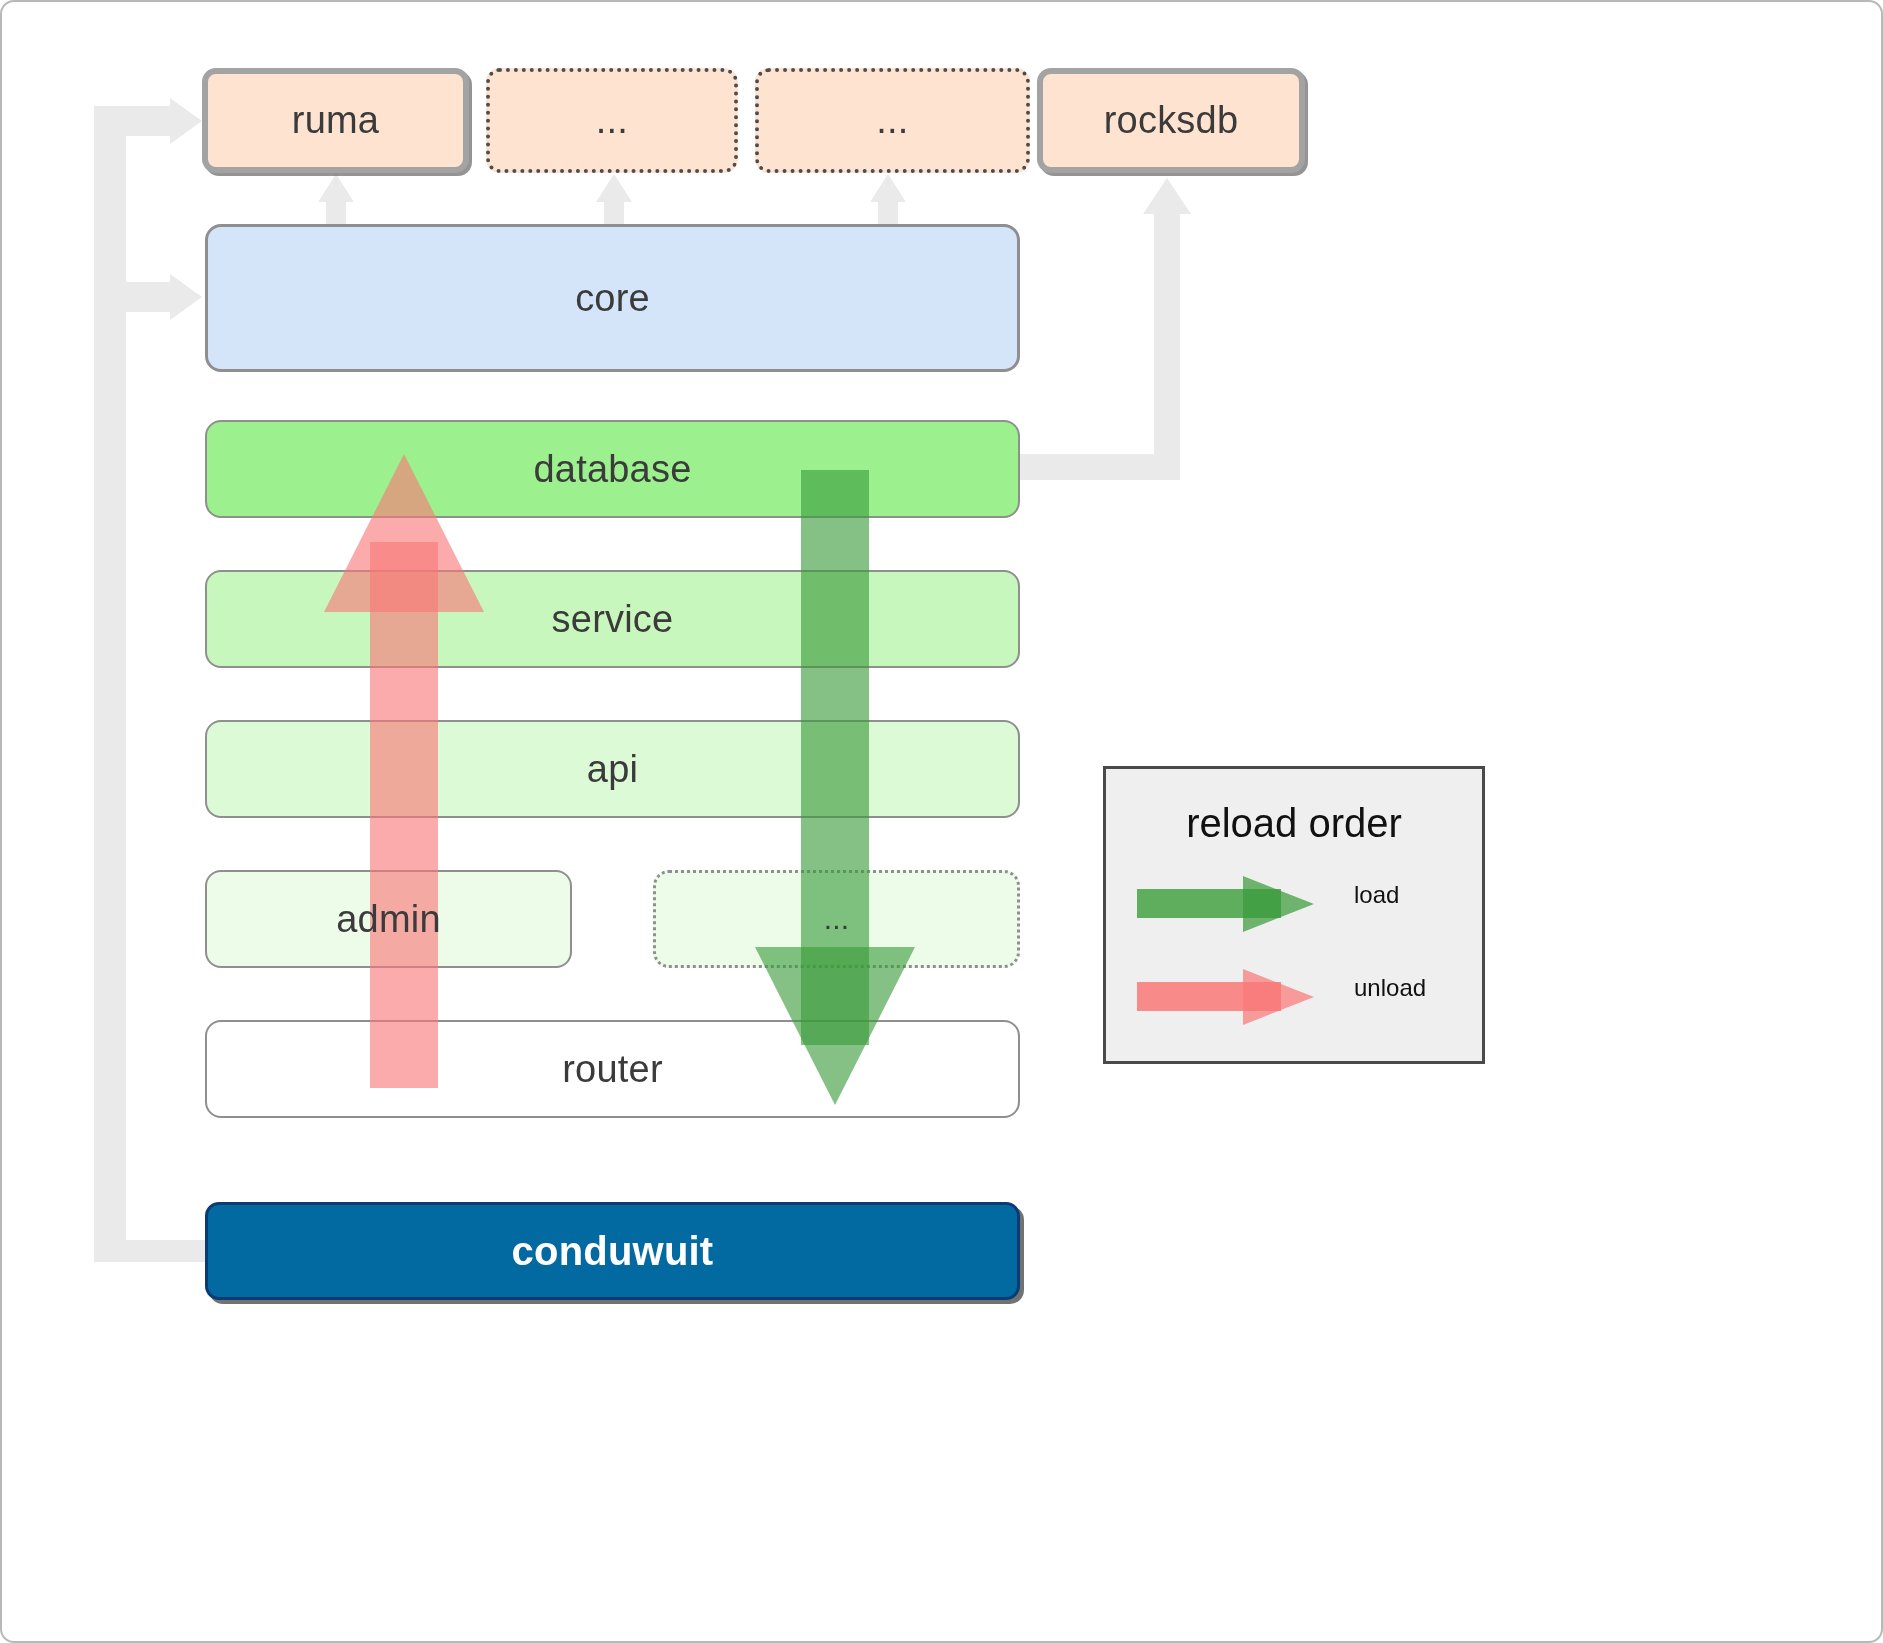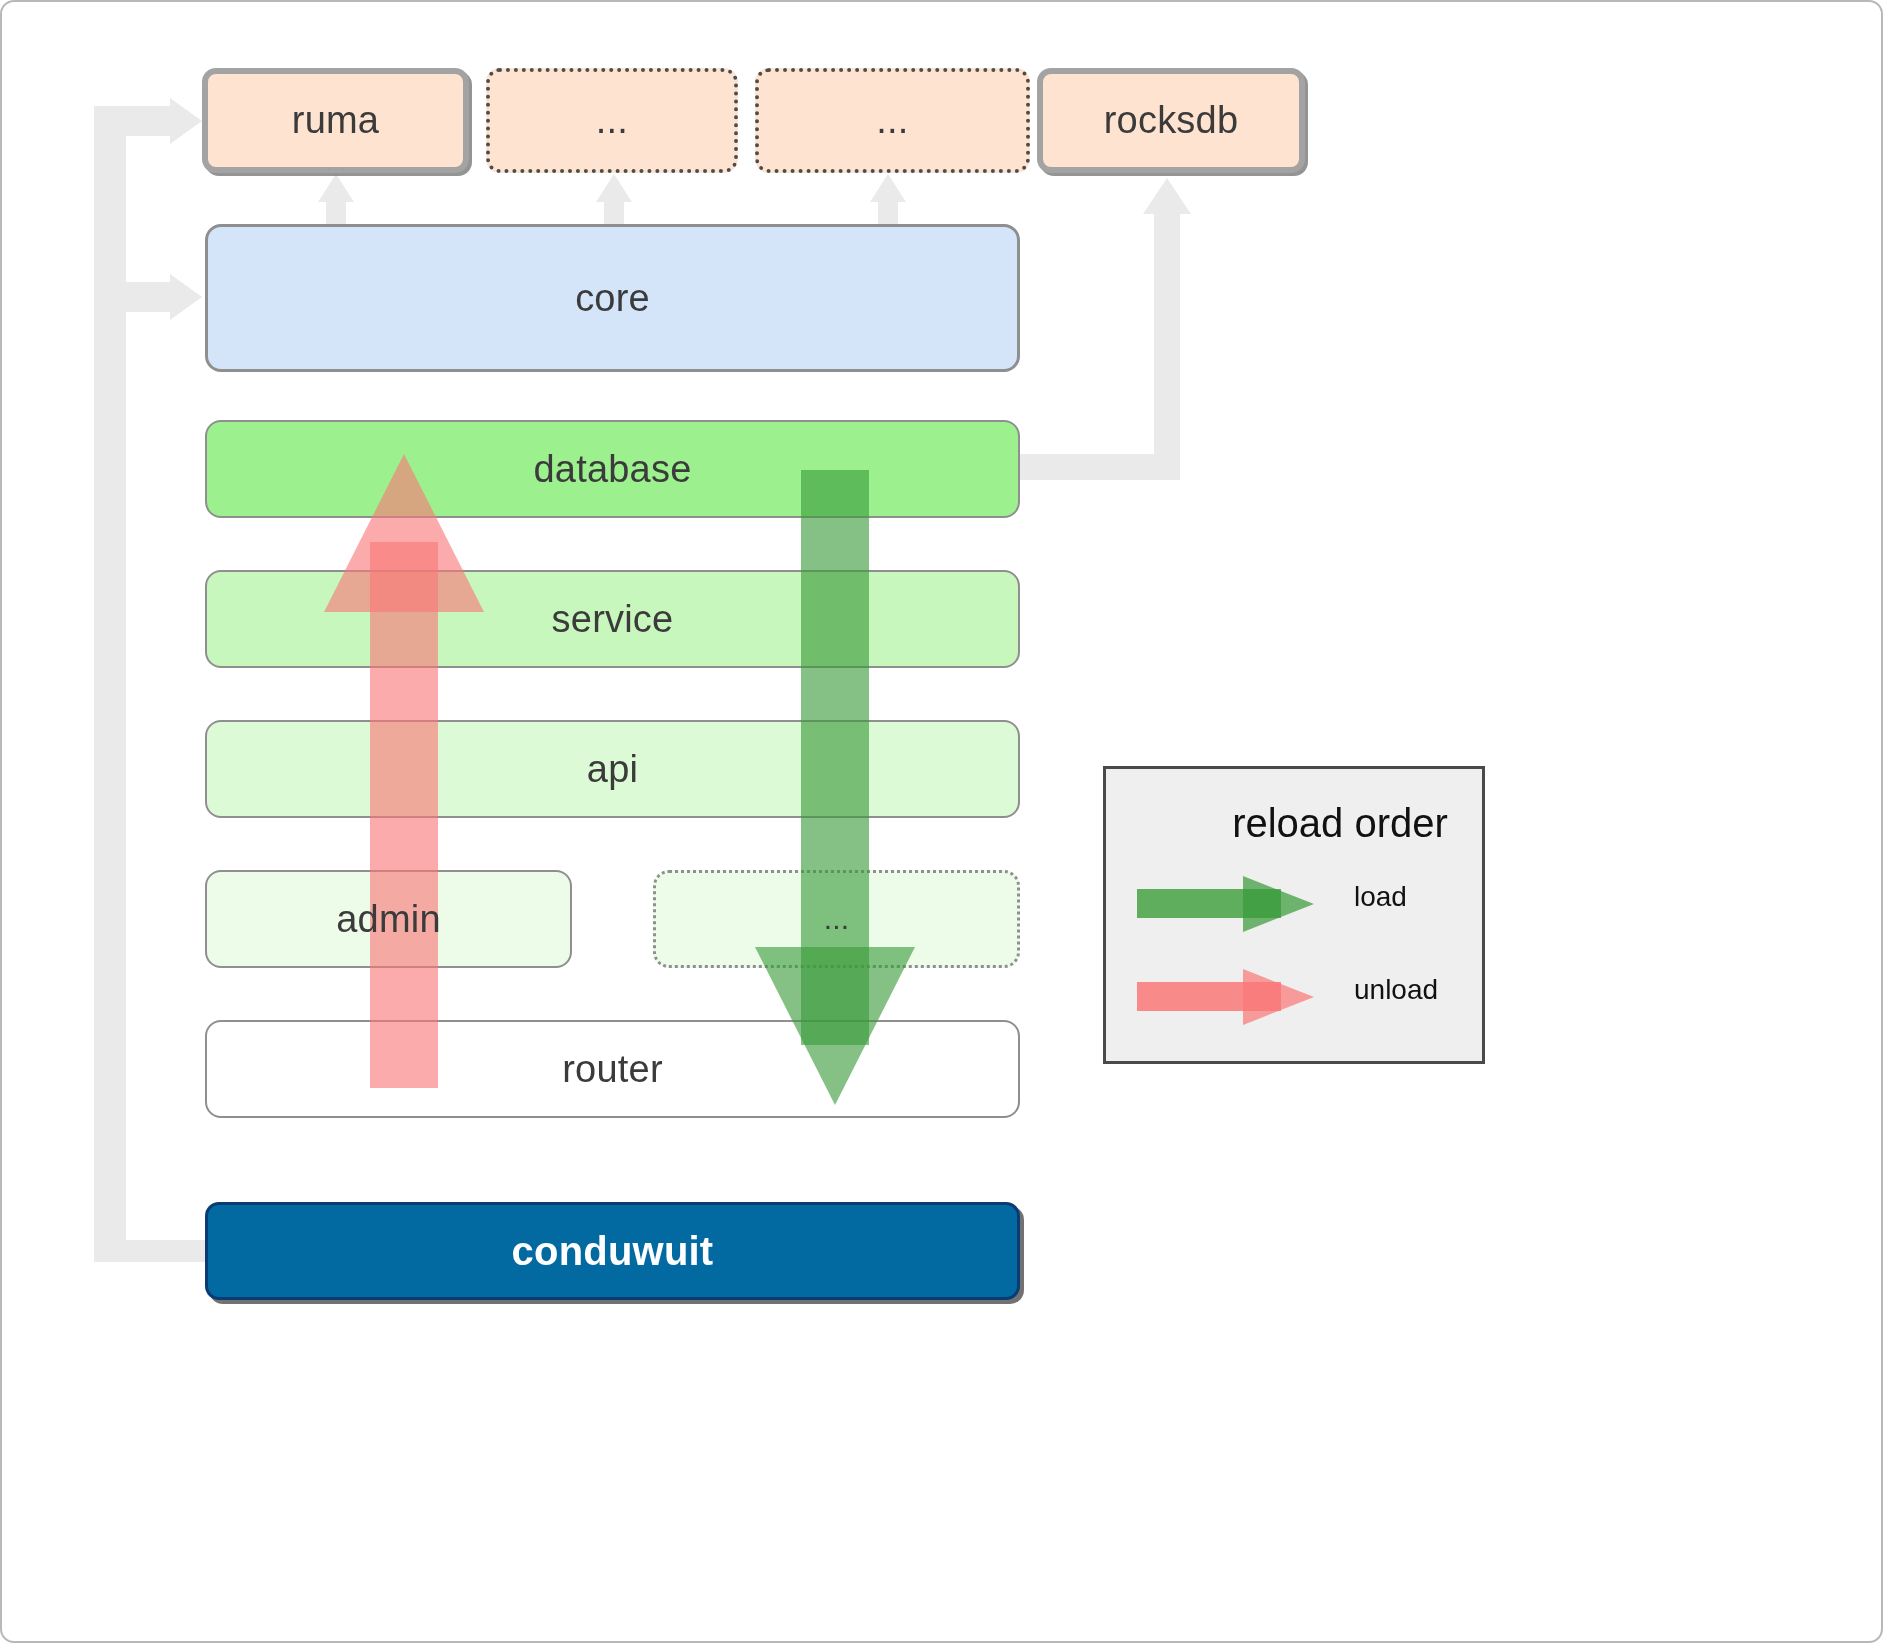--- a/index.html
+++ b/index.html
@@ -65,21 +65,21 @@
   }
   .legend-title{
     position:absolute;
     width:100%;
     text-align:center;
     font-size:40px;
     color:#111;
   }
   .legend-label{
     position:absolute;
-    font-size:28px;
+    font-size:24px;
     color:#111;
   }
   .lg-bar{position:absolute;}
   .lg-head{position:absolute;width:0;height:0;}
   .flowbar{position:absolute;}
   .flowhead{position:absolute;width:0;height:0;}
   .txt{position:relative;z-index:3;}
 </style>
 </head>
 <body>
@@ -155,21 +155,21 @@
   <div class="box conduwuit" style="left:203px;top:1200px;width:815px;height:98px;">
     <span class="txt">conduwuit</span>
   </div>
 
   <div class="flowbar" style="left:368px;top:540px;width:68px;height:546px;background:rgba(249,120,120,.62);"></div>
   <div class="flowhead" style="left:322px;top:452px;border-left:80px solid transparent;border-right:80px solid transparent;border-bottom:158px solid rgba(249,120,120,.62);"></div>
 
   <div class="flowbar" style="left:799px;top:468px;width:68px;height:575px;background:rgba(58,155,58,.62);"></div>
   <div class="flowhead" style="left:753px;top:945px;border-left:80px solid transparent;border-right:80px solid transparent;border-top:158px solid rgba(58,155,58,.62);"></div>
 
-  <div class="legend" style="left:1101px;top:764px;width:382px;height:298px;padding-left:46px;">
+  <div class="legend" style="left:1101px;top:764px;width:382px;height:298px;">
     <div class="legend-title" style="top:32px;">reload order</div>
 
     <div class="lg-bar" style="left:31px;top:120px;width:144px;height:29px;background:#5eae5e;"></div>
     <div class="lg-head" style="left:137px;top:107px;border-top:28px solid transparent;border-bottom:28px solid transparent;border-left:71px solid rgba(58,155,58,.72);"></div>
     <div class="legend-label" style="left:248px;top:112px;">load</div>
 
     <div class="lg-bar" style="left:31px;top:213px;width:144px;height:29px;background:#f98a8a;"></div>
     <div class="lg-head" style="left:137px;top:200px;border-top:28px solid transparent;border-bottom:28px solid transparent;border-left:71px solid rgba(249,120,120,.72);"></div>
     <div class="legend-label" style="left:248px;top:205px;">unload</div>
   </div>

